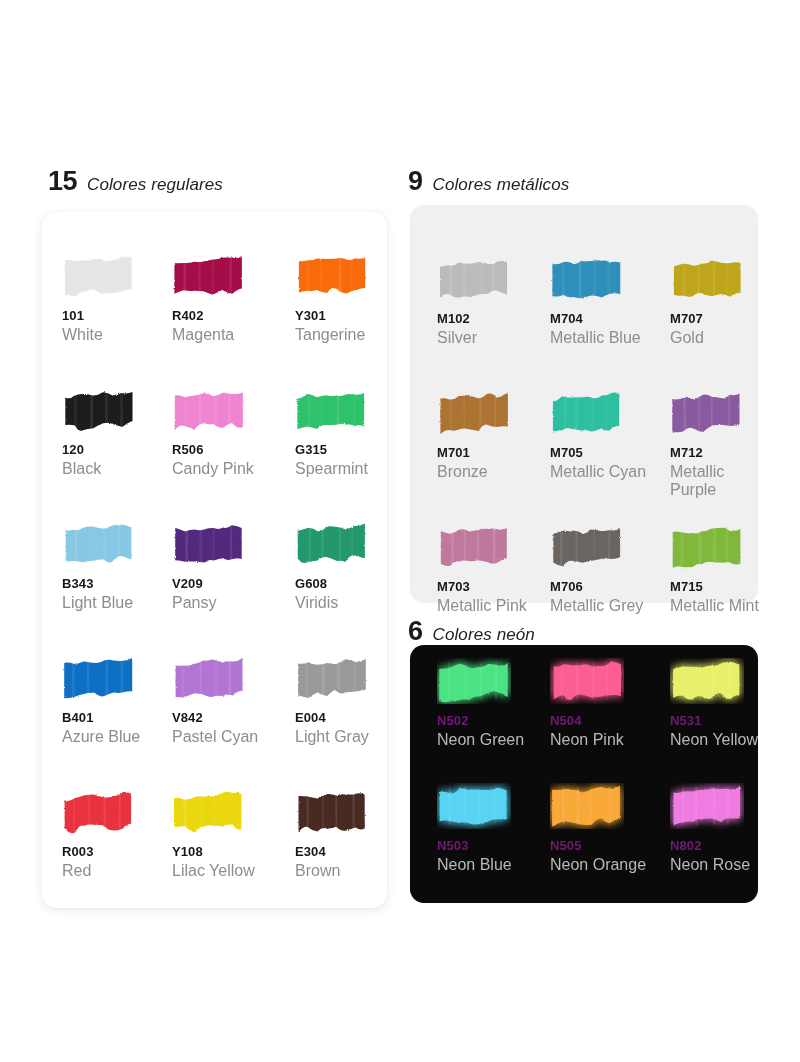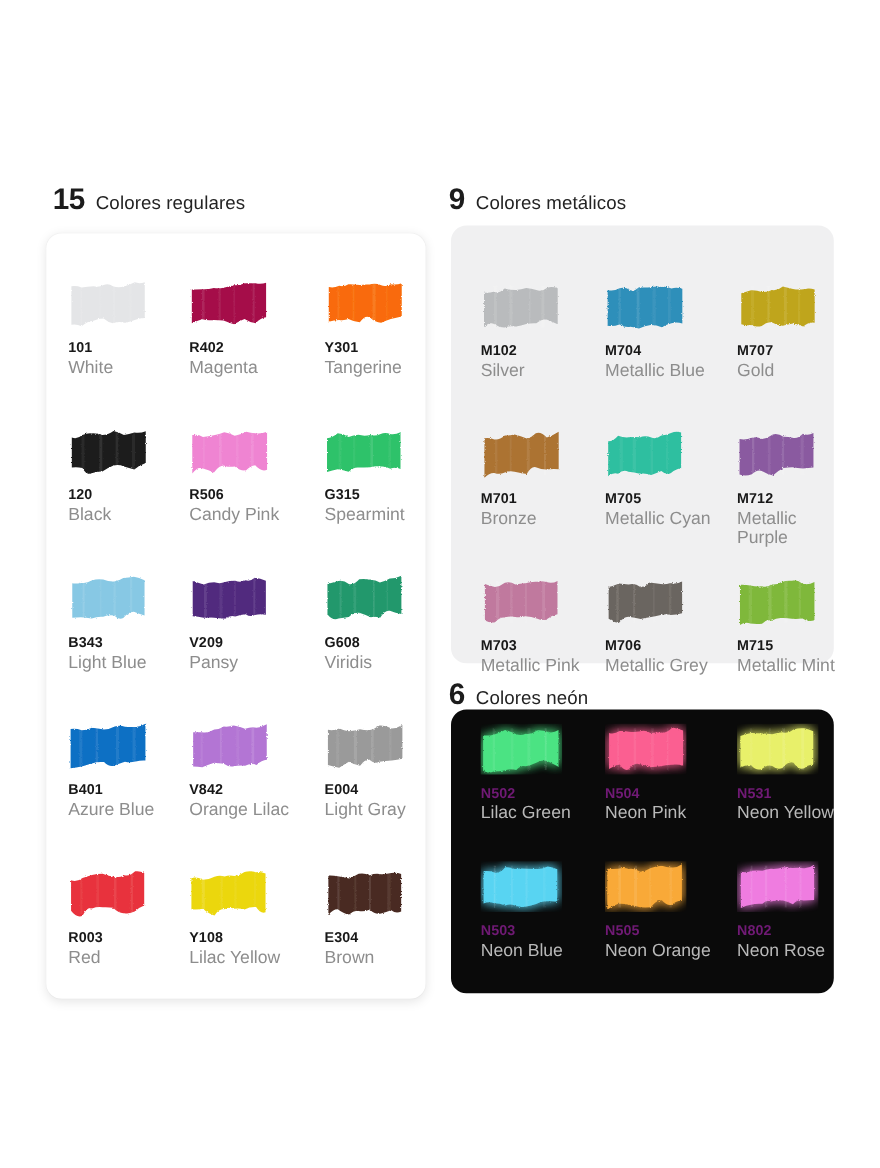--- a/index.html
+++ b/index.html
@@ -32,20 +32,21 @@
   }
   .section-count {
     font-size: 27px;
     font-weight: bold;
     color: #1c1c1c;
     letter-spacing: -0.5px;
     line-height: 1;
   }
   .section-title {
     font-size: 17px;
+    font-style: italic;
     font-weight: normal;
     color: #232323;
     letter-spacing: 0.1px;
     line-height: 1;
   }
 
   
   .panel {
     position: absolute;
     border-radius: 14px;
@@ -360,21 +361,21 @@
                 <path d="M 3.6 10.6 Q 7.7 10.8 11.8 10.6 Q 17.3 11.6 22.8 8.2 Q 27.1 8.3 31.4 5.5 Q 35.9 6.0 40.5 4.6 Q 45.6 5.5 50.8 7.6 Q 56.0 5.6 61.2 6.5 Q 65.9 6.3 70.5 3.5 L 70.5 35.6 Q 65.9 35.9 61.2 40.4 Q 56.0 38.6 50.8 41.1 Q 45.6 40.4 40.5 41.7 Q 35.9 42.6 31.4 39.4 Q 27.1 38.8 22.8 38.3 Q 17.3 40.1 11.8 42.4 Q 7.7 42.3 3.6 41.9 Z" fill="#b375d4"></path>
                 <rect x="10.4" y="4" width="1.9" height="38.0" fill="#ffffff" opacity="0.08"></rect>
                 <rect x="27.9" y="4" width="1.7" height="38.0" fill="#ffffff" opacity="0.11"></rect>
                 <rect x="42.8" y="4" width="2.7" height="38.0" fill="#ffffff" opacity="0.06"></rect>
                 <rect x="56.6" y="4" width="2.5" height="38.0" fill="#ffffff" opacity="0.12"></rect>
               </g>
             </svg>
           </div>
         </div>
         <div class="code">V842</div>
-        <div class="name">Orange Lilac</div>
+        <div class="name">Pastel Cyan</div>
       </div>
       <div class="cell">
         <div class="swatch-wrap">
           <div class="swatch">
             <svg width="74" height="46" viewBox="0 0 74 46">
               <defs>
                 <filter id="f12" x="-40%" y="-40%" width="180%" height="180%">
                   <feTurbulence type="fractalNoise" baseFrequency="0.9" numOctaves="2" seed="12" result="n"></feTurbulence>
                   <feDisplacementMap in="SourceGraphic" in2="n" scale="2.2" xChannelSelector="R" yChannelSelector="G"></feDisplacementMap>
                 </filter>
@@ -714,21 +715,21 @@
                 <path d="M 2.2 10.4 Q 7.0 11.1 11.7 9.9 Q 16.9 8.4 22.2 5.6 Q 27.2 6.7 32.3 9.6 Q 36.6 11.0 41.0 9.1 Q 46.0 10.2 51.0 6.0 Q 56.2 5.6 61.3 7.5 Q 66.0 8.7 70.7 5.6 L 70.7 39.0 Q 66.0 36.6 61.3 34.3 Q 56.2 32.1 51.0 35.1 Q 46.0 37.4 41.0 38.7 Q 36.6 37.4 32.3 42.0 Q 27.2 40.5 22.2 42.3 Q 16.9 43.4 11.7 43.4 Q 7.0 45.4 2.2 42.7 Z" fill="#4be383"></path>
                 <rect x="10.9" y="4" width="2.2" height="38.0" fill="#ffffff" opacity="0.08"></rect>
                 <rect x="27.2" y="4" width="2.6" height="38.0" fill="#ffffff" opacity="0.06"></rect>
                 <rect x="42.5" y="4" width="2.7" height="38.0" fill="#ffffff" opacity="0.08"></rect>
                 <rect x="58.2" y="4" width="1.7" height="38.0" fill="#ffffff" opacity="0.12"></rect>
               </g>
             </svg>
           </div>
         </div>
         <div class="code">N502</div>
-        <div class="name">Lilac Green</div>
+        <div class="name">Neon Green</div>
       </div>
       <div class="cell">
         <div class="swatch-wrap">
           <div class="swatch">
             <svg width="74" height="46" viewBox="0 0 74 46">
               <defs>
                 <filter id="f26" x="-40%" y="-40%" width="180%" height="180%">
                   <feTurbulence type="fractalNoise" baseFrequency="0.9" numOctaves="2" seed="26" result="n"></feTurbulence>
                   <feDisplacementMap in="SourceGraphic" in2="n" scale="2.2" xChannelSelector="R" yChannelSelector="G"></feDisplacementMap>
                 </filter>

